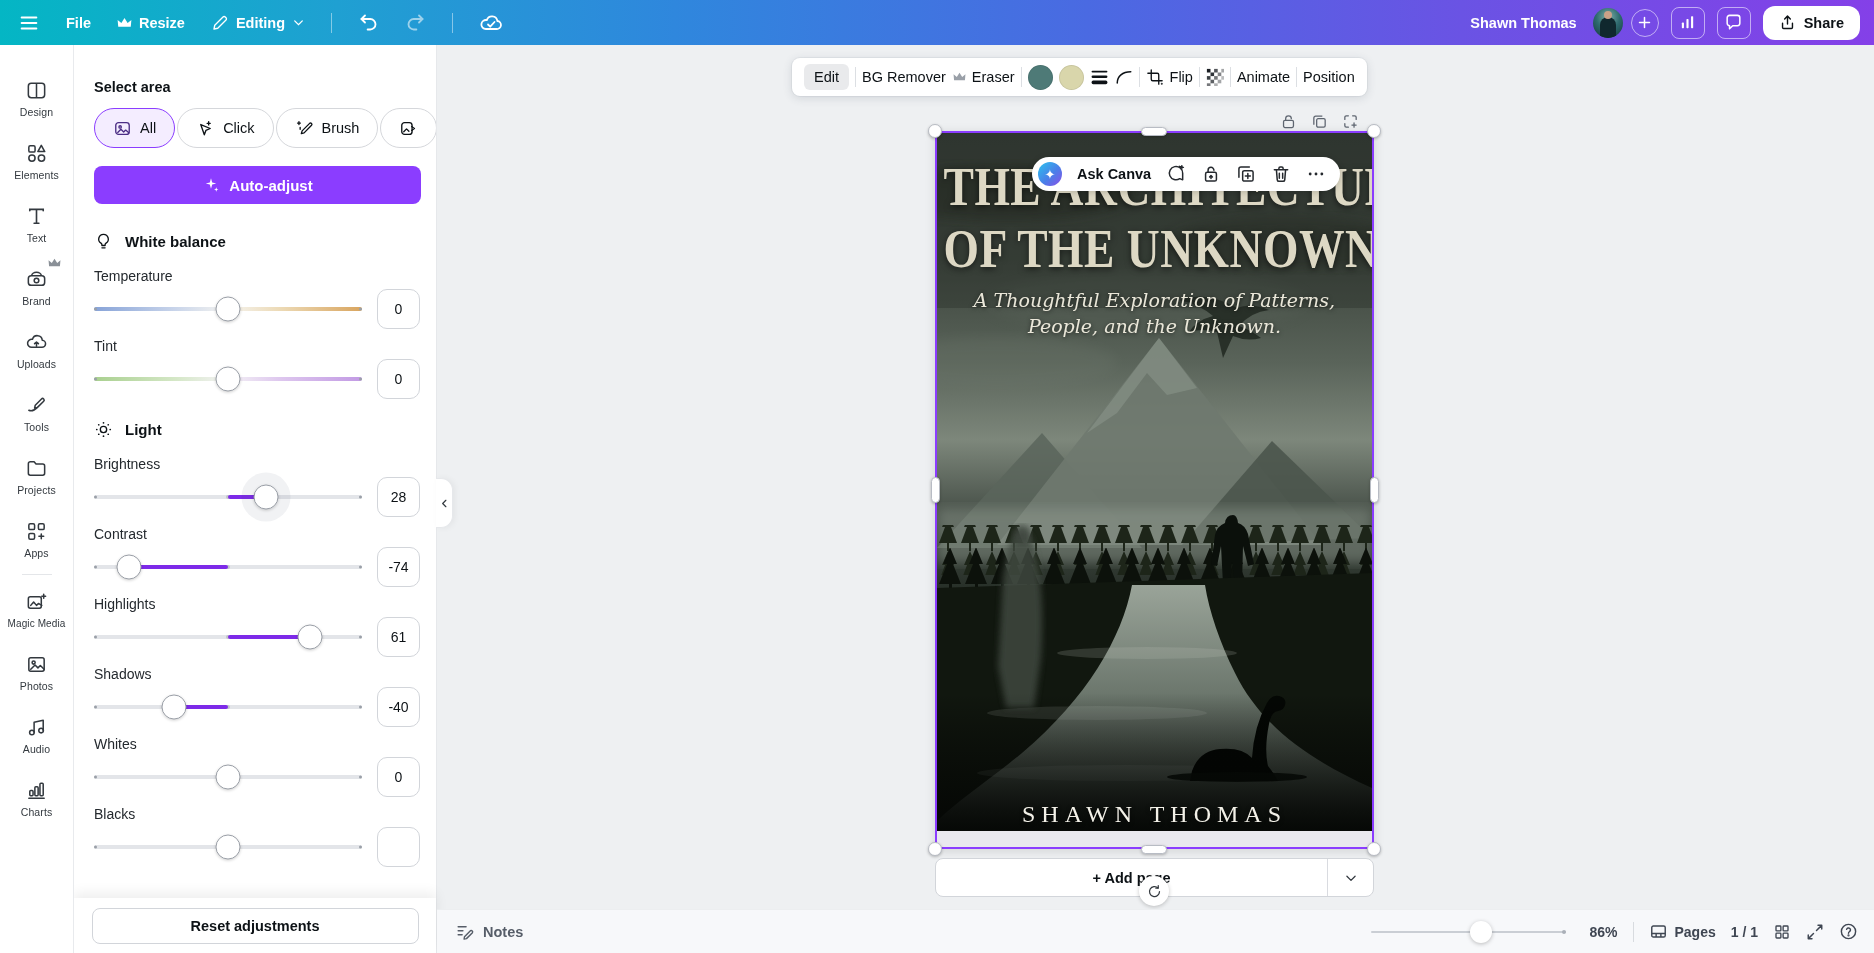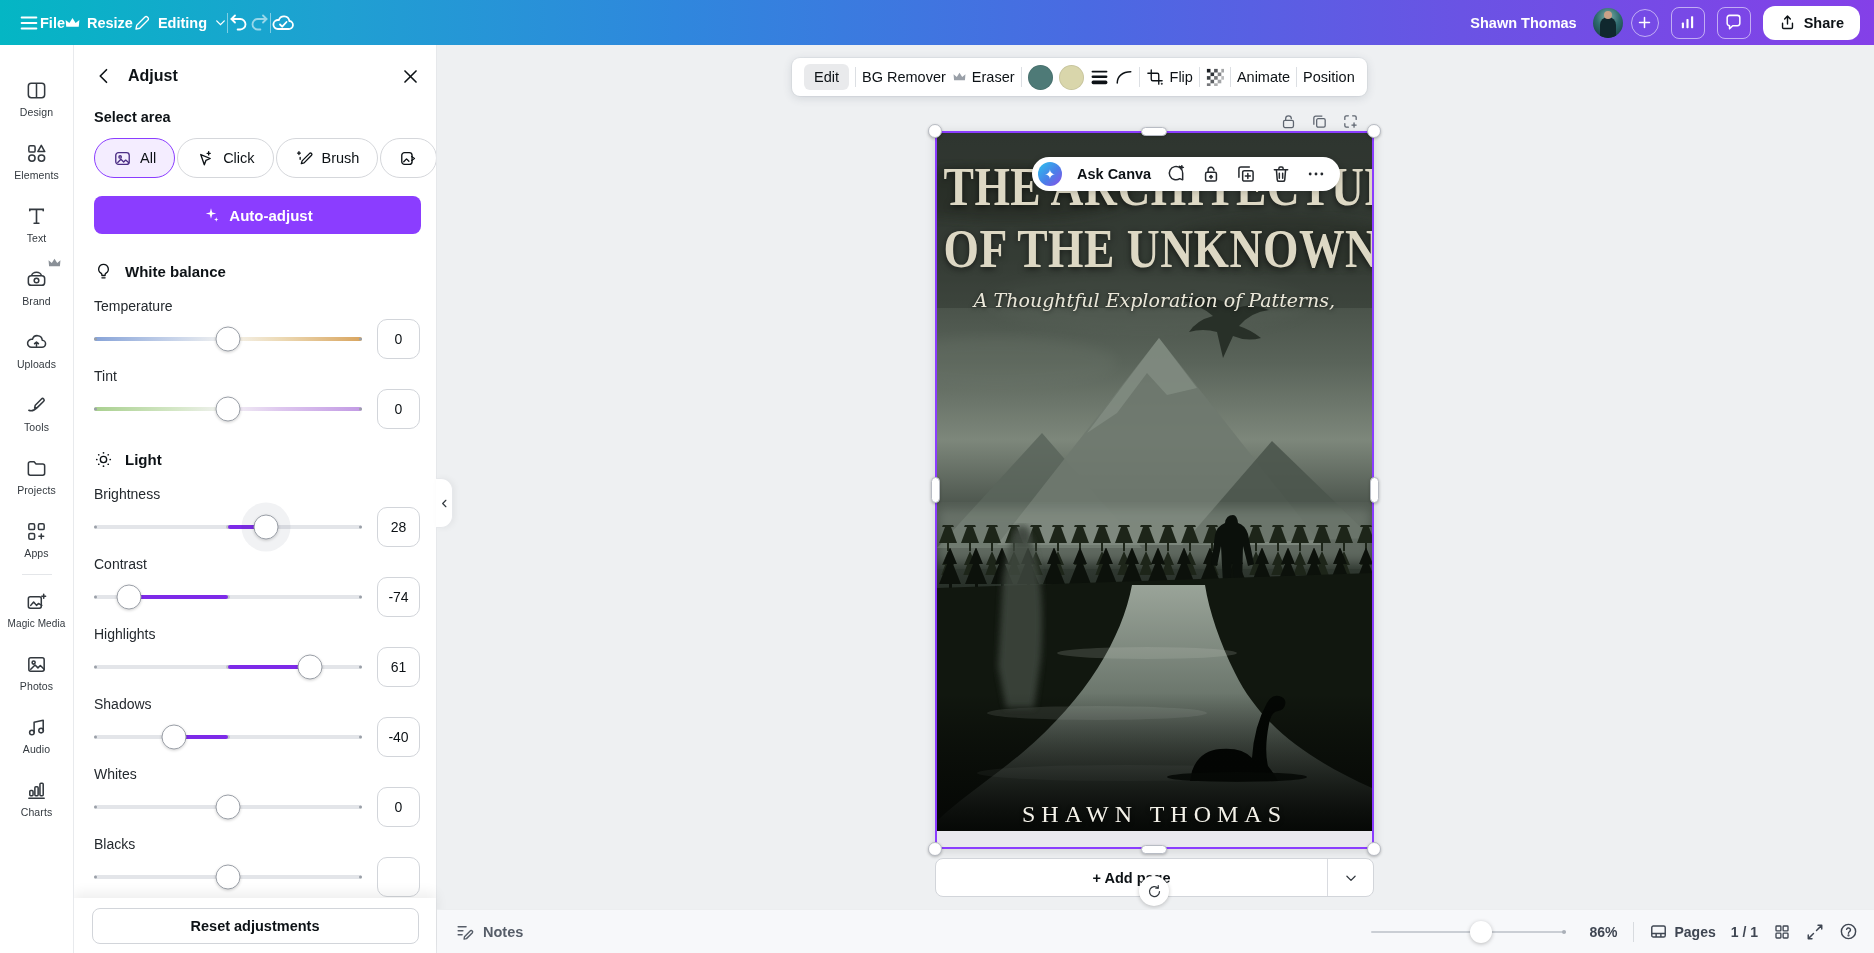--- a/index.html
+++ b/index.html
@@ -4,21 +4,21 @@
 <style>
   html,body{margin:0;padding:0;background:#dfe1e5;}
   *{box-sizing:border-box;}
   body{font-family:"Liberation Sans","DejaVu Sans",sans-serif;-webkit-font-smoothing:antialiased;}
   .app{position:relative;width:1874px;height:953px;overflow:hidden;background:#eef0f2;}
 
   
   .topbar{position:absolute;left:0;top:0;width:1874px;height:45px;
     background:linear-gradient(90deg,#04b6c4 0%,#1fa0d2 18%,#2f87dd 36%,#4a6ae2 58%,#6a53e4 78%,#8440e8 100%);
     display:flex;align-items:center;color:#fff;font-size:14.5px;font-weight:700;}
-  .tb-left{display:flex;align-items:center;padding-left:18px;}
+  .tb-left{display:flex;align-items:center;gap:26px;padding-left:18px;}
   .tb-item{display:flex;align-items:center;gap:7px;cursor:pointer;}
   .tb-sep{width:1px;height:20px;background:rgba(255,255,255,.45);}
   .tb-right{margin-left:auto;display:flex;align-items:center;gap:12px;padding-right:14px;}
   .avatar{width:30px;height:30px;border-radius:50%;background:radial-gradient(circle at 50% 30%,#7fb0a8 0%,#2e6b6f 45%,#143238 100%);position:relative;overflow:hidden;flex:0 0 auto;}
   .avatar::after{content:"";position:absolute;left:7px;top:9px;width:16px;height:22px;border-radius:8px 8px 2px 2px;background:#10282e;}
   .avatar::before{content:"";position:absolute;left:11px;top:3px;width:8px;height:8px;border-radius:50%;background:#caa187;z-index:1;}
   .tb-iconbtn{width:34px;height:32px;border:1px solid rgba(255,255,255,.55);border-radius:8px;display:flex;align-items:center;justify-content:center;cursor:pointer;}
   .tb-circlebtn{width:28px;height:28px;border:1px solid rgba(255,255,255,.55);border-radius:50%;display:flex;align-items:center;justify-content:center;cursor:pointer;margin-left:-4px;}
   .share-btn{height:34px;background:#fff;color:#0d1216;border-radius:12px;display:flex;align-items:center;gap:8px;padding:0 16px;font-weight:700;cursor:pointer;}
 
@@ -285,31 +285,20 @@
           <rect x="5" y="12" width="3.4" height="5.5" rx="1"></rect>
           <rect x="10.3" y="8" width="3.4" height="9.5" rx="1"></rect>
           <rect x="15.6" y="4.5" width="3.4" height="13" rx="1"></rect>
         </svg>
       <span>Charts</span>
     </div>
   </div>
 
   <div class="panel">
     <div class="panel-inner">
-      <div class="panel-head">
-        <svg width="20" height="20" viewBox="0 0 24 24" stroke="#0d1216" stroke-width="2" fill="none" stroke-linecap="round" stroke-linejoin="round" style="cursor:pointer">
-            <path d="M15 4.5L7.5 12l7.5 7.5"></path>
-          </svg>
-        <span class="panel-title">Adjust</span>
-        <span class="panel-close">
-          <svg width="19" height="19" viewBox="0 0 24 24" stroke="#0d1216" stroke-width="2" fill="none" stroke-linecap="round">
-              <path d="M5 5l14 14M19 5L5 19"></path>
-            </svg>
-        </span>
-      </div>
 
       <div class="sec-label">Select area</div>
 
       <div class="pills">
         <div class="pill sel">
           <svg width="19" height="19" viewBox="0 0 24 24" stroke="#4b2d85" stroke-width="1.7" fill="none" stroke-linecap="round" stroke-linejoin="round">
               <rect x="3.5" y="4.5" width="17" height="15" rx="3.5"></rect>
               <circle cx="9" cy="10" r="1.5"></circle>
               <path d="M6 17l4-4 3.5 3.5L16 14l4 3.5"></path>
             </svg>
@@ -601,20 +590,21 @@
 
           <path d="M255,638 q7,-20 28,-22 q22,-2 32,9 q2,-32 15,-55 q5,-9 12,-7 q8,2 6,9 q-1,5 -7,6 q-7,1 -9,13 q-5,25 -1,42 q7,9 10,15 l-88,0 z" fill="#040704"></path>
           <ellipse cx="300" cy="644" rx="70" ry="5" fill="#0a0f0a" opacity=".9"></ellipse>
 
           <rect x="0" y="560" width="435" height="138" fill="url(#vig)"></rect>
           <rect x="0" y="0" width="435" height="175" fill="#262c26" opacity=".35"></rect>
         </svg>
         <div class="cover-text title1">THE ARCHITECTURE</div>
         <div class="cover-text title2">OF THE UNKNOWN</div>
         <div class="cover-text subtitle sub1">A Thoughtful Exploration of Patterns,</div>
+        <div class="cover-text subtitle sub2">People, and the Unknown.</div>
         <div class="cover-text author">SHAWN THOMAS</div>
       </div>
       <div class="page-strip"></div>
     </div>
 
     <div class="h-corner" style="left:491px;top:79px;"></div>
     <div class="h-corner" style="left:930px;top:79px;"></div>
     <div class="h-corner" style="left:491px;top:797px;"></div>
     <div class="h-corner" style="left:930px;top:797px;"></div>
     <div class="h-pill-h" style="left:704px;top:82px;"></div>

